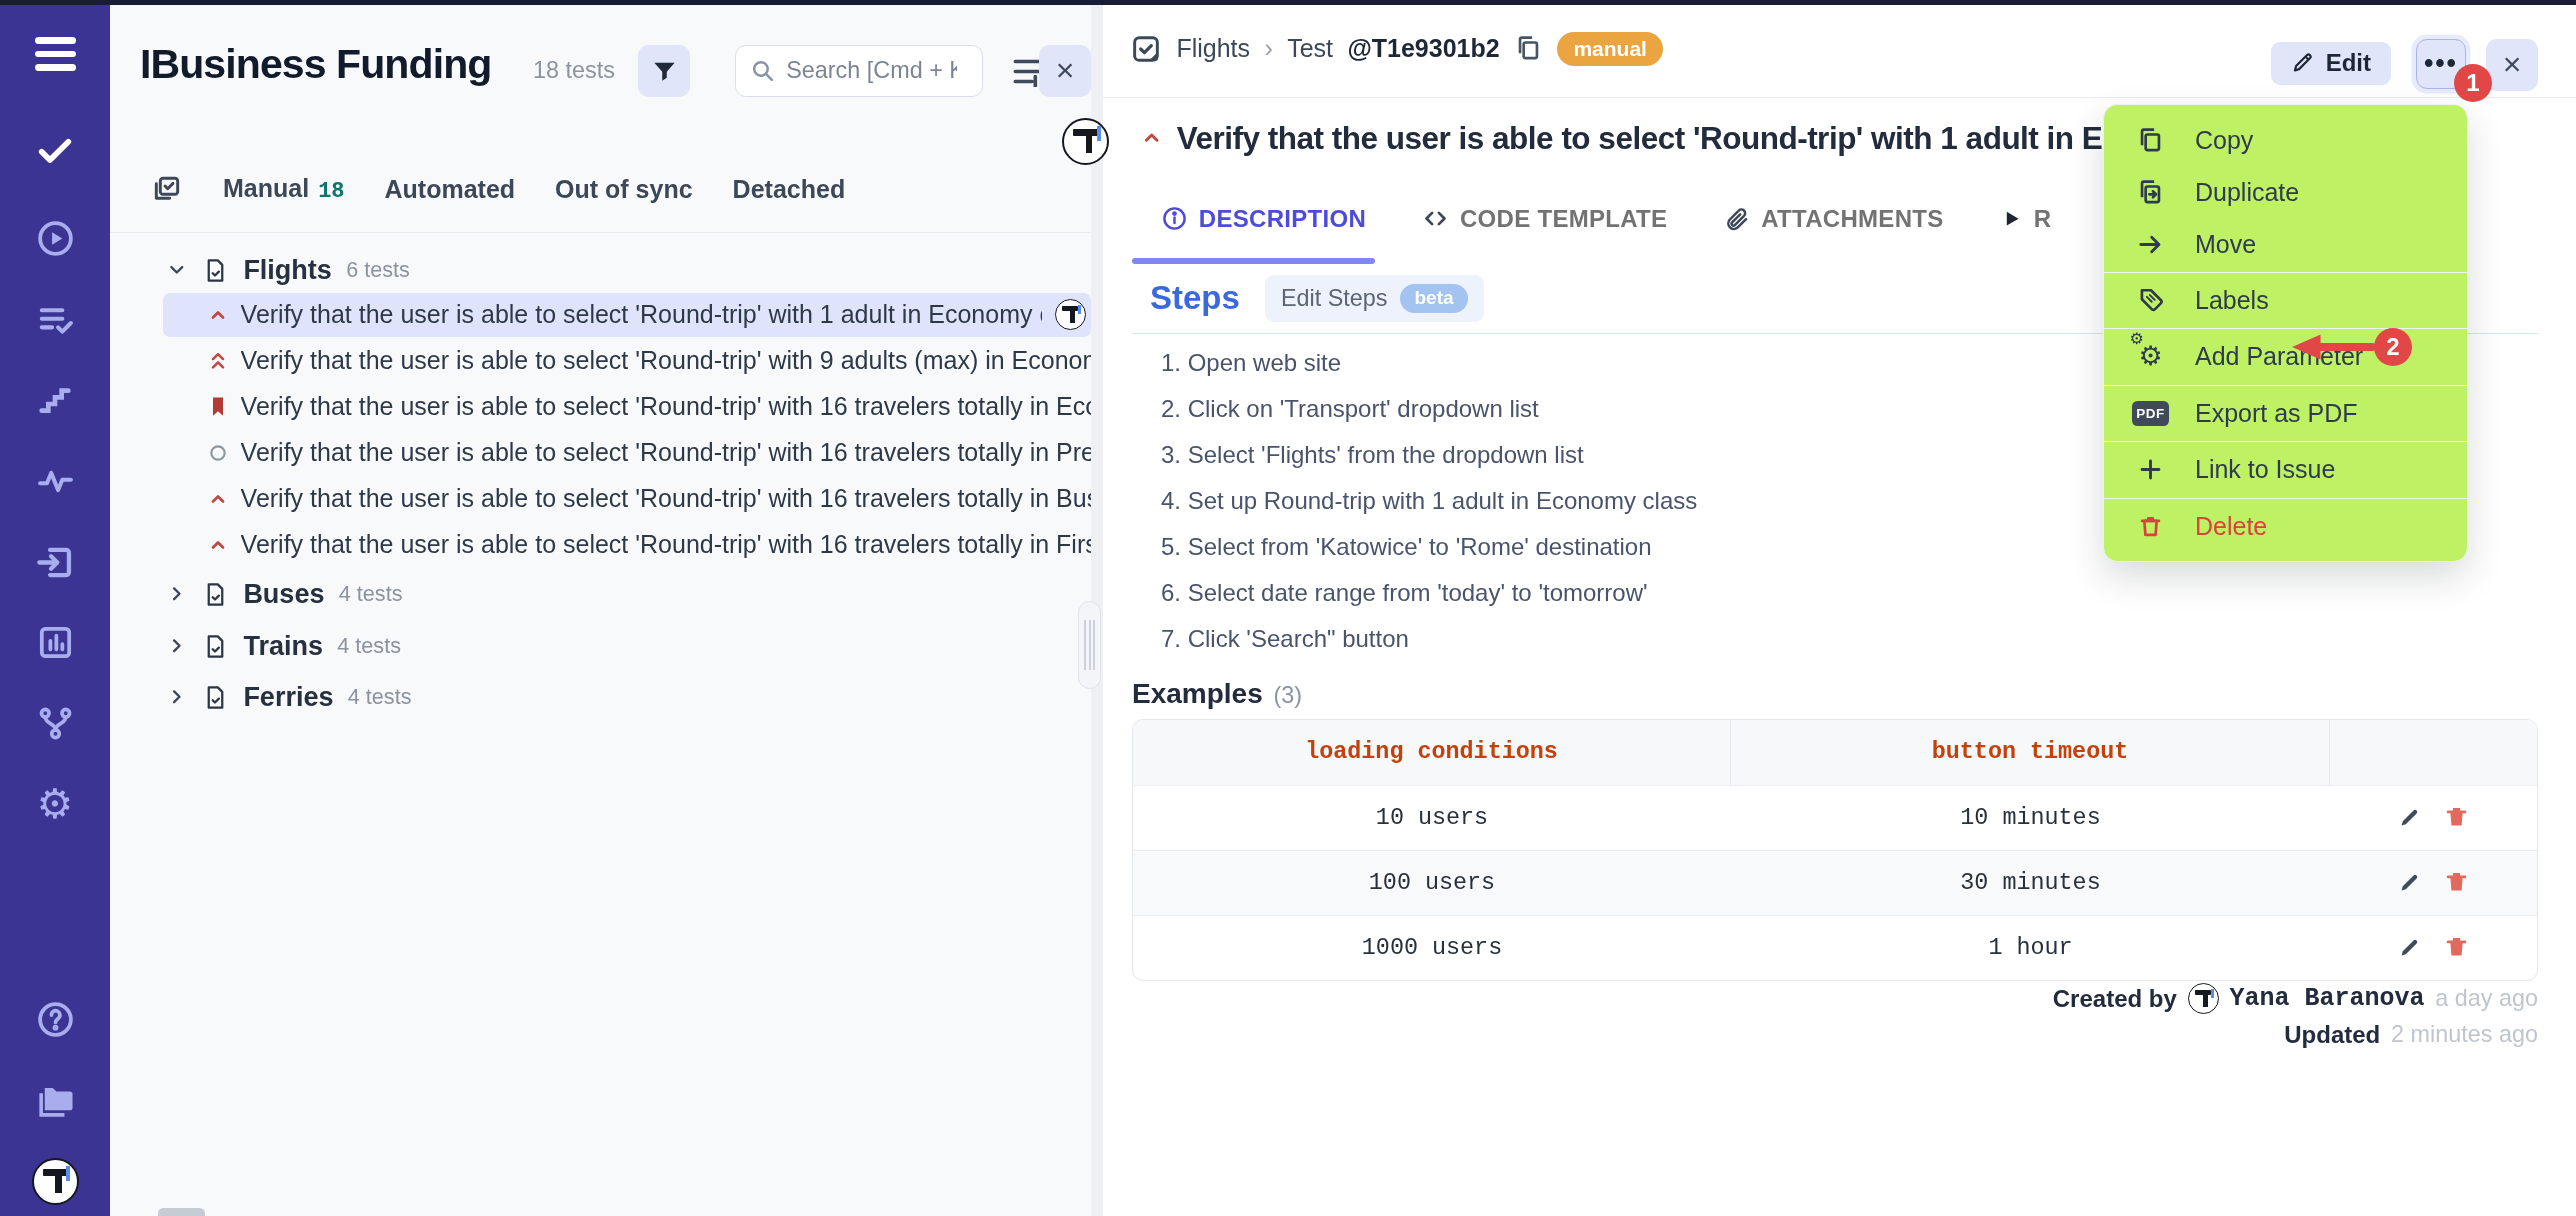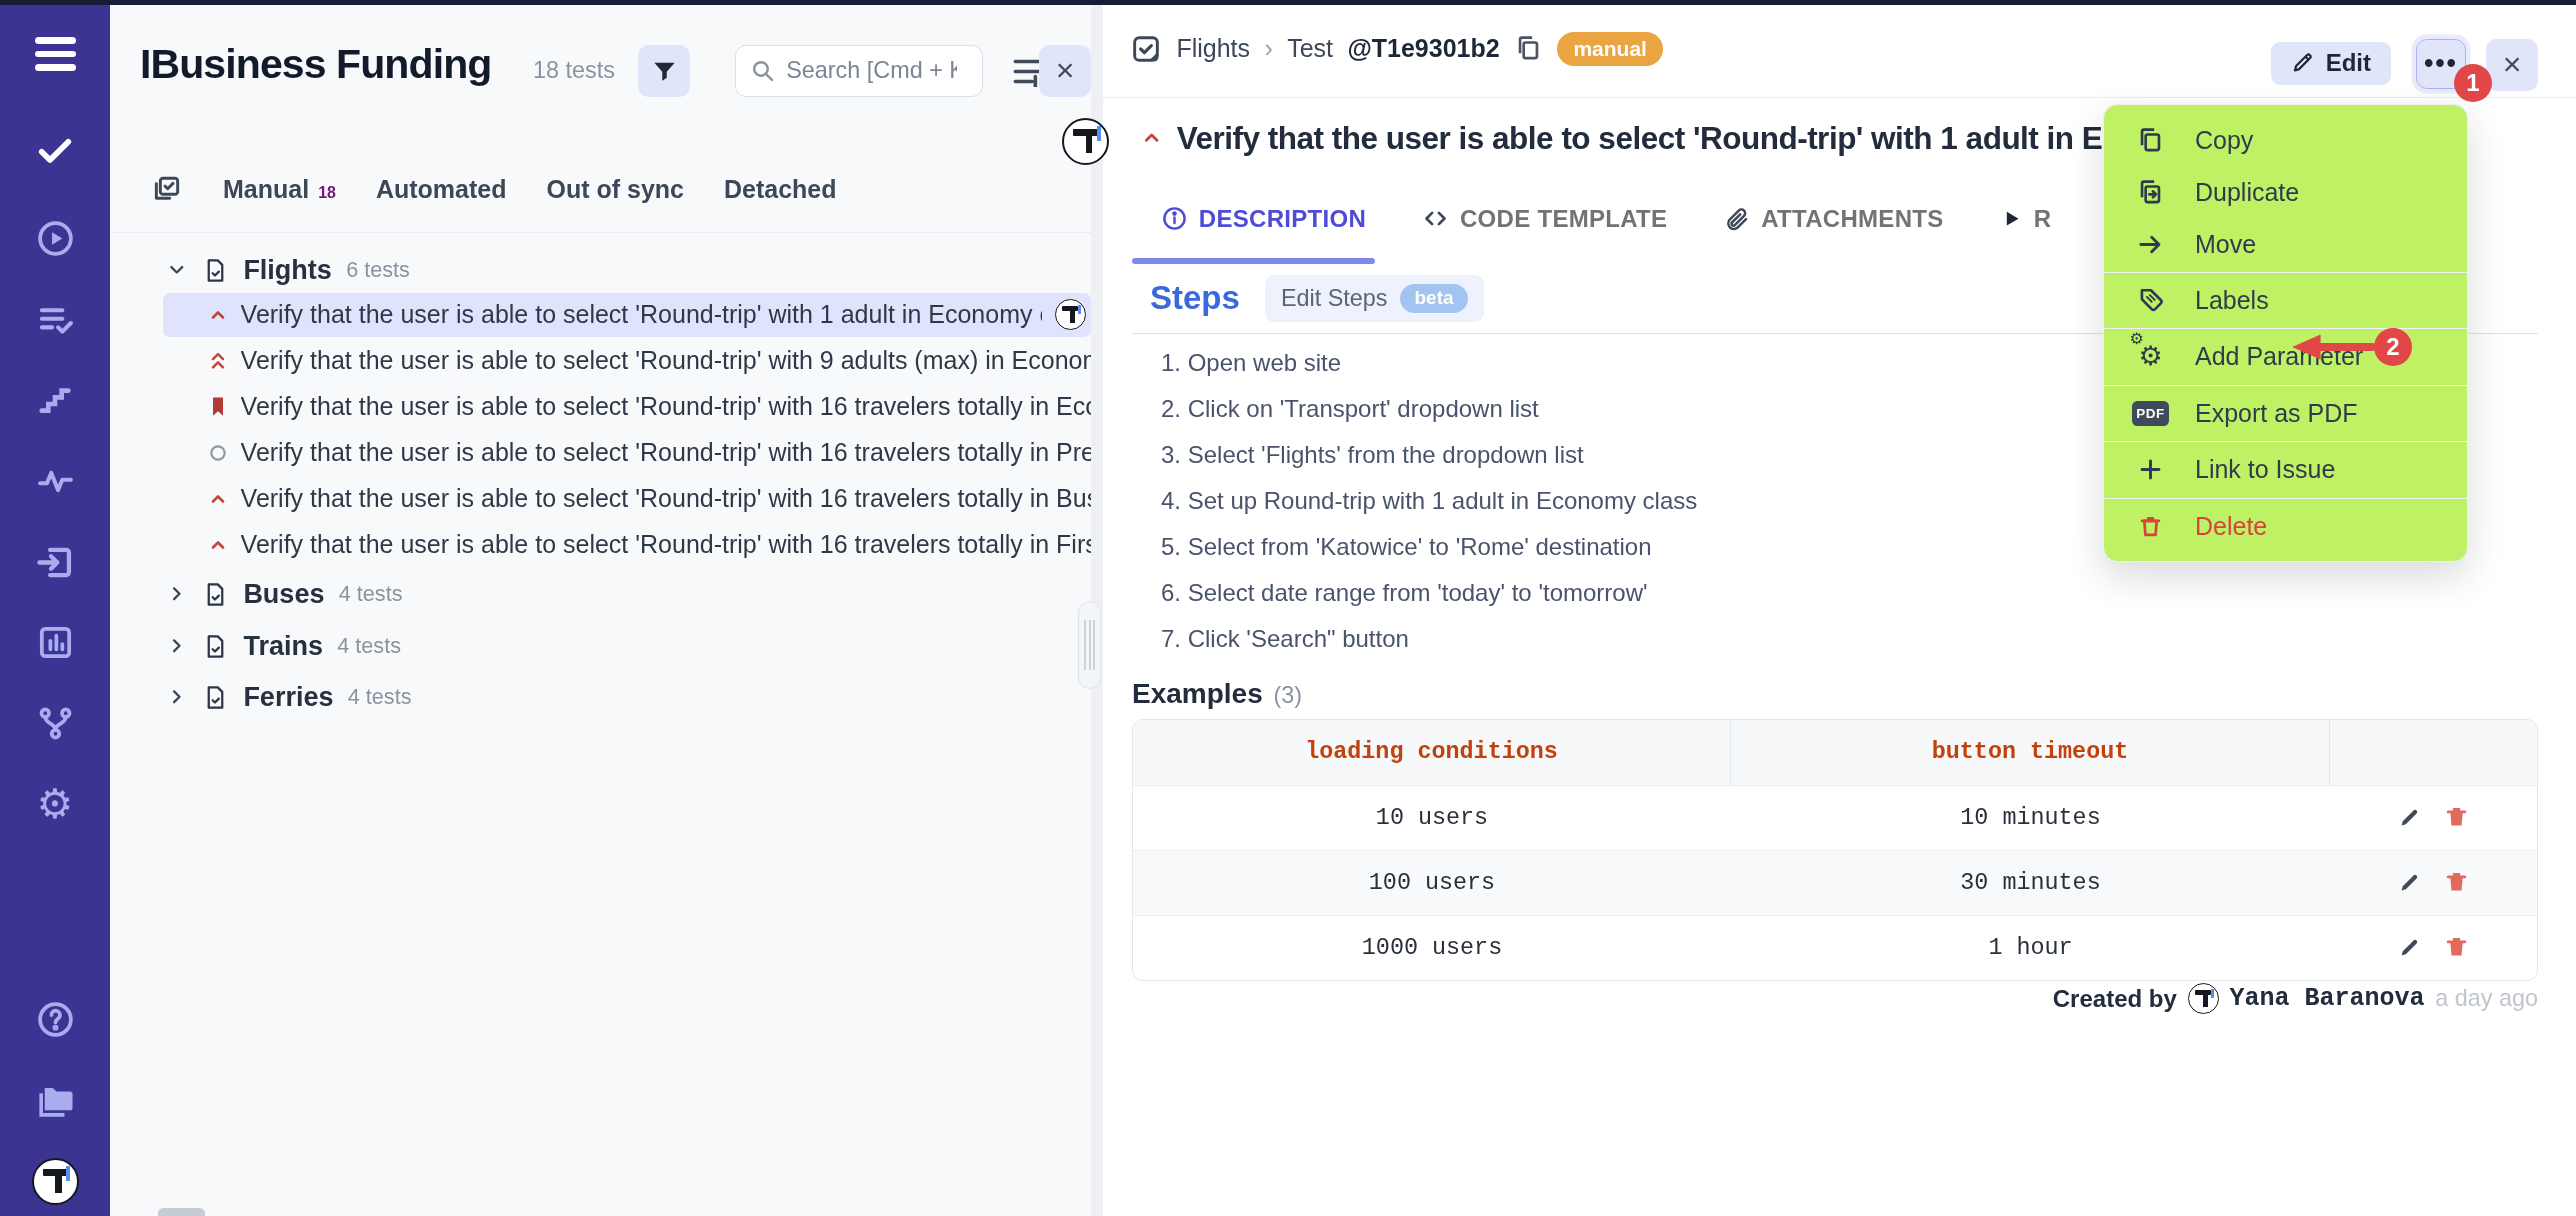--- a/index.html
+++ b/index.html
@@ -35,21 +35,21 @@
   #tests-count { left:423px; top:52px; font-size:23.4px; color:#8b93a1; }
   #filter-btn { left:528px; top:40px; width:52px; height:52px; background:#e1e5fa; border-radius:10.8px; display:flex; align-items:center; justify-content:center; }
   #search-box { left:625px; top:40px; width:248px; height:52px; background:#fff; border:1.8px solid #d9dee8; border-radius:10.8px; display:flex; align-items:center; gap:10.8px; padding:0 14.4px; }
   #search-box input { border:none; outline:none; width:171px; font-size:23.4px; color:#3c4757; background:transparent; font-family:"Liberation Sans",sans-serif; }
   #search-box input::placeholder { color:#7c8596; }
   #filter-lines { left:902px; top:51px; }
   #close-panel-btn { left:929px; top:40px; width:52px; height:52px; background:#e1e5fa; border-radius:10.8px; display:flex; align-items:center; justify-content:center; font-size:32px; color:#3f4a5a; z-index:3; }
 
   #panel-tabs { left:41px; top:162px; height:45px; display:flex; align-items:center; gap:40px; }
   .ptab { font-size:25px; font-weight:700; color:#3c4757; display:flex; align-items:baseline; gap:9px; }
-  .ptab .cnt { font-size:16px; font-weight:700; color:#701a75; }
+  .ptab .cnt { font-size:22px; font-weight:700; color:#0f766e;font-family:Liberation Mono, monospace; }
   #tabs-hairline { left:0; top:227px; width:981px; height:0.9px; background:#e9ebef; }
 
   
   .folder-row { position:absolute; left:56px; height:41px; display:flex; align-items:center; gap:14.4px; }
   .folder-row .fname { font-size:27px; font-weight:700; color:#26303e; }
   .folder-row .fcount { font-size:21.6px; color:#8b93a1; }
   .trow { position:absolute; left:53px; width:928px; height:44px; display:flex; align-items:center; gap:12.6px; padding-left:45px; overflow:hidden; }
   .trow.selected { background:#dfe3fb; border-radius:7.2px; }
   .trow .ttl { font-size:25px; color:#2e3948; white-space:nowrap; overflow:hidden; flex:1 1 auto; }
   .trow .sev { flex:0 0 auto; display:flex; align-items:center; }
@@ -513,20 +513,24 @@
   <div class="abs" id="meta">
     <div class="meta-line">
       <span class="meta-strong">Created by</span>
       <span class="tlogo meta-avatar" style="border-width:1.8px">
           <span class="tbar"></span>
           <span class="tblue"></span>
         </span>
       <span class="meta-name">Yana Baranova</span>
       <span class="meta-dim">a day ago</span>
     </div>
+    <div class="meta-line">
+      <span class="meta-strong">Updated</span>
+      <span class="meta-dim">2 minutes ago</span>
+    </div>
   </div>
 </section>
 
 <div class="abs" id="context-menu">
   <div class="menu-item">
     <span class="mi-icon">
         <svg width="29" height="29" viewBox="0 0 24 24" fill="none" stroke="currentColor" stroke-width="2.2" stroke-linejoin="round">
           <rect x="8" y="7" width="11" height="13" rx="1.5"></rect>
           <path d="M5 16V4.5A1.5 1.5 0 016.5 3H15"></path>
         </svg>

